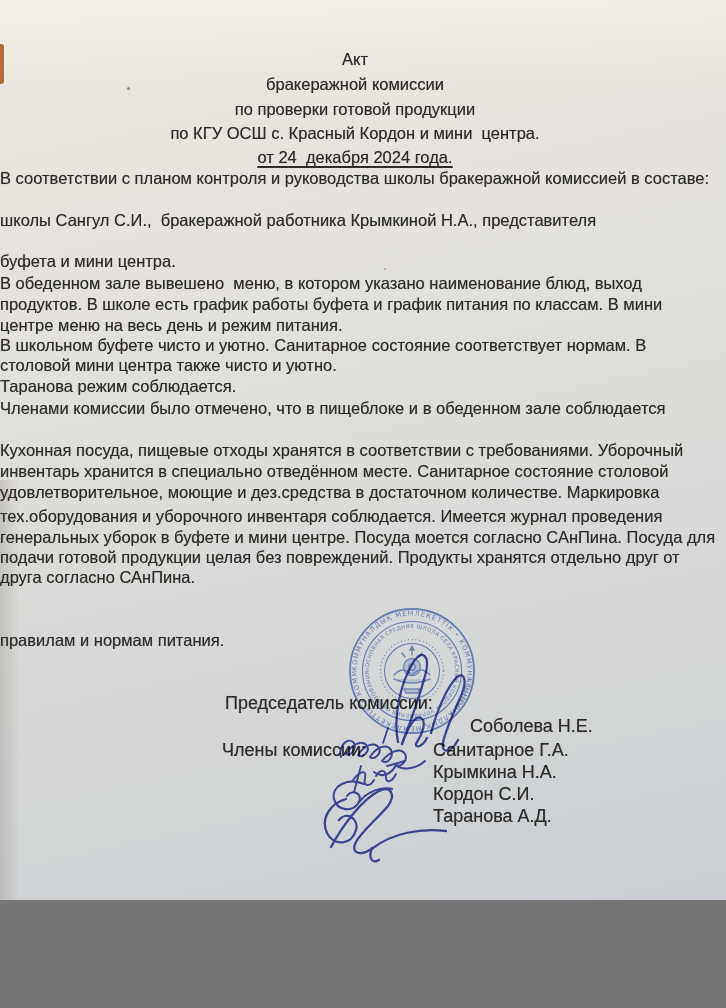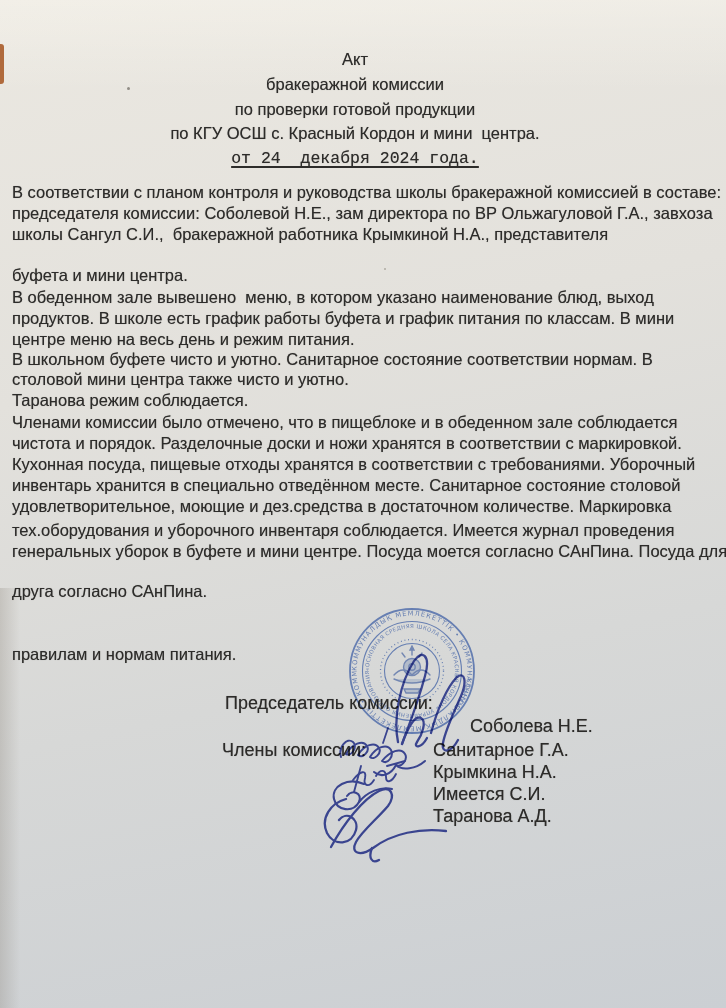--- a/index.html
+++ b/index.html
@@ -1,35 +1,35 @@
 <!DOCTYPE html>
 <html><head>
 <meta charset="utf-8">
 <style>
   html,body{margin:0;padding:0;background:#777;}
   .photo{
-    position:relative;width:726px;height:1008px;overflow:hidden;
+    position:relative;width:726px;height:900px;overflow:hidden;
     background:linear-gradient(168deg,#ebe8e1 0%,#e3e1dc 35%,#d7d8d7 65%,#cbcfd3 100%);
     font-family:"Liberation Sans","DejaVu Sans",sans-serif;
   }
   .shade-bl{position:absolute;left:0;bottom:0;width:170px;height:420px;pointer-events:none;
     background:linear-gradient(to right,rgba(105,95,82,0.20),rgba(105,95,82,0) 20px);}
   .shade-top{position:absolute;left:0;top:0;width:100%;height:90px;pointer-events:none;
     background:linear-gradient(to bottom,rgba(255,252,244,0.35),rgba(255,252,244,0));}
   .bg-sliver{position:absolute;left:0;top:44px;width:4px;height:40px;background:#b06a3c;border-radius:0 3px 3px 0;}
   .speck{position:absolute;left:127px;top:87px;width:3px;height:3px;background:#6c675f;border-radius:50%;opacity:.7;}
   .speck2{position:absolute;left:384px;top:268px;width:2px;height:2px;background:#8a857c;border-radius:50%;opacity:.6;}
 
   .line,.tline{
     position:absolute;white-space:pre;color:#2d2c2a;font-size:16.5px;line-height:1.2;
     text-shadow:0 0 0.7px rgba(45,44,42,0.55);
   }
-  .line{left:12px;margin-top:14px;}
+  .line{left:0;}
   .tline{left:0;width:710px;text-align:center;}
-  .u{text-decoration:underline;text-decoration-thickness:1.5px;text-underline-offset:3px;font-family:Liberation Mono, monospace;}
+  .u{text-decoration:underline;text-decoration-thickness:1.5px;text-underline-offset:3px;}
 
   .sig-label{position:absolute;white-space:pre;color:#2c2b29;font-size:18px;
     text-shadow:0 0 0.7px rgba(45,44,42,0.55);}
 
   .stamp-svg{position:absolute;left:344px;top:603px;width:136px;height:136px;
     mix-blend-mode:multiply;opacity:.82;filter:blur(.3px);}
   .ink-svg{position:absolute;left:0;top:0;width:726px;height:1008px;
     mix-blend-mode:multiply;opacity:.88;filter:blur(.2px);pointer-events:none;}
 </style>
 </head>
@@ -42,46 +42,45 @@
   <div class="speck"></div>
   <div class="speck2"></div>
 
   <div class="tline" style="top:50px">Акт</div>
   <div class="tline" style="top:100px">по проверки готовой продукции</div>
   <div class="tline" style="top:75px">бракеражной комиссии</div>
   <div class="tline" style="top:124px">по КГУ ОСШ с. Красный Кордон и мини  центра.</div>
   <div class="tline" style="top:148px"><span class="u">от 24  декабря 2024 года.</span></div>
 
   <div class="line" style="top:169px">В соответствии с планом контроля и руководства школы бракеражной комиссией в составе:</div>
-  <div class="line" style="top:190px">председателя комиссии: Соболевой Н.Е., зам директора по ВР Ольжагуловой Г.А., завхоза</div>
   <div class="line" style="top:211px">школы Сангул С.И.,  бракеражной работника Крымкиной Н.А., представителя</div>
   <div class="line" style="top:274px">В обеденном зале вывешено  меню, в котором указано наименование блюд, выход</div>
   <div class="line" style="top:252px">буфета и мини центра.</div>
   <div class="line" style="top:295px">продуктов. В школе есть график работы буфета и график питания по классам. В мини</div>
   <div class="line" style="top:316px">центре меню на весь день и режим питания.</div>
-  <div class="line" style="top:336px">В школьном буфете чисто и уютно. Санитарное состояние соответствии нормам. В</div>
+  <div class="line" style="top:336px">В школьном буфете чисто и уютно. Санитарное состояние соответствует нормам. В</div>
   <div class="line" style="top:356px">столовой мини центра также чисто и уютно.</div>
   <div class="line" style="top:377px">Таранова режим соблюдается.</div>
   <div class="line" style="top:399px">Членами комиссии было отмечено, что в пищеблоке и в обеденном зале соблюдается</div>
-  <div class="line" style="top:420px">чистота и порядок. Разделочные доски и ножи хранятся в соответствии с маркировкой.</div>
   <div class="line" style="top:441px">Кухонная посуда, пищевые отходы хранятся в соответствии с требованиями. Уборочный</div>
   <div class="line" style="top:462px">инвентарь хранится в специально отведённом месте. Санитарное состояние столовой</div>
   <div class="line" style="top:483px">удовлетворительное, моющие и дез.средства в достаточном количестве. Маркировка</div>
   <div class="line" style="top:507px">тех.оборудования и уборочного инвентаря соблюдается. Имеется журнал проведения</div>
   <div class="line" style="top:528px">генеральных уборок в буфете и мини центре. Посуда моется согласно САнПина. Посуда для</div>
+  <div class="line" style="top:548px">подачи готовой продукции целая без повреждений. Продукты хранятся отдельно друг от</div>
   <div class="line" style="top:568px">друга согласно САнПина.</div>
 
   <div class="line" style="top:631px">правилам и нормам питания.</div>
 
   <div class="sig-label" style="left:225px;top:693px">Председатель комиссии:</div>
   <div class="sig-label" style="left:470px;top:716px">Соболева Н.Е.</div>
   <div class="sig-label" style="left:222px;top:740px">Члены комиссии:</div>
   <div class="sig-label" style="left:433px;top:740px">Санитарное Г.А.</div>
   <div class="sig-label" style="left:433px;top:762px">Крымкина Н.А.</div>
-  <div class="sig-label" style="left:433px;top:784px">Имеется С.И.</div>
+  <div class="sig-label" style="left:433px;top:784px">Кордон С.И.</div>
   <div class="sig-label" style="left:433px;top:806px">Таранова А.Д.</div>
 
   <svg class="stamp-svg" viewBox="0 0 136 136">
     <g stroke="#5b7ec9" fill="none">
       <circle cx="68" cy="68" r="62" stroke-width="1.8"></circle>
       <circle cx="68" cy="68" r="49.5" stroke-width="1.1"></circle>
       <circle cx="68" cy="68" r="27.5" stroke-width="1.1"></circle>
       <circle cx="68" cy="68" r="31.5" stroke-width="1.3" stroke-dasharray="0.9,2.8"></circle>
     </g>
     <defs>

